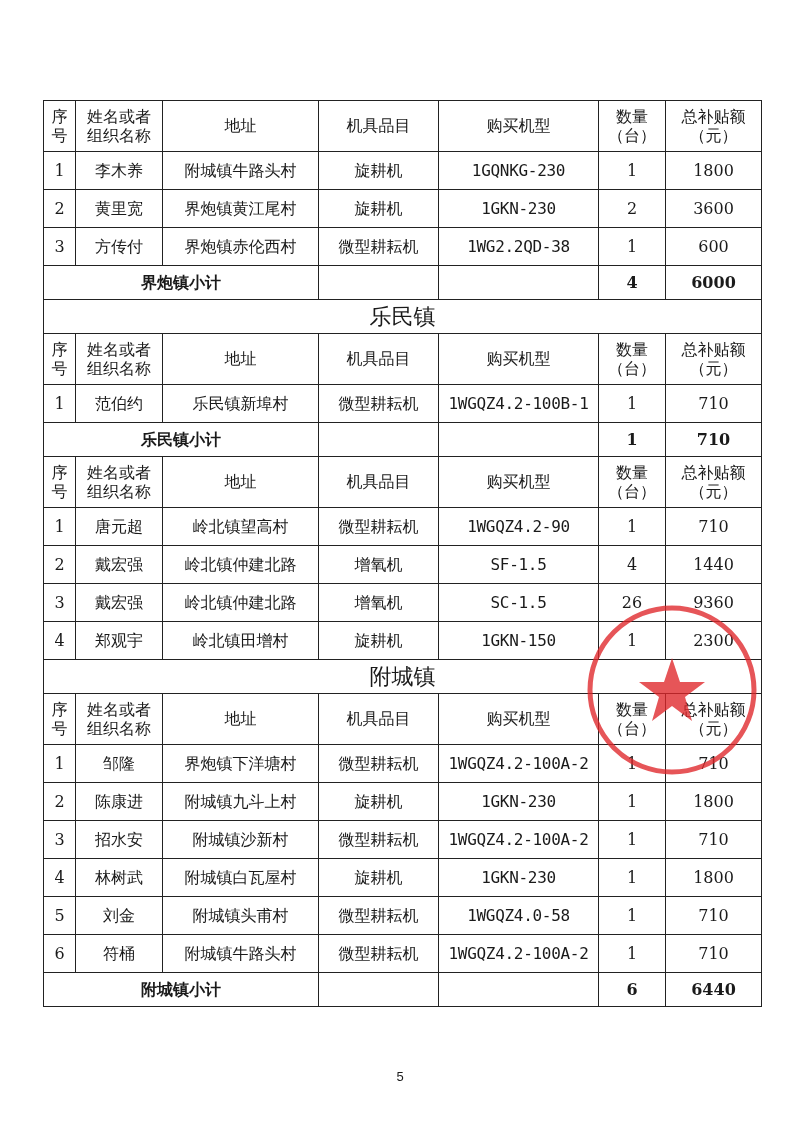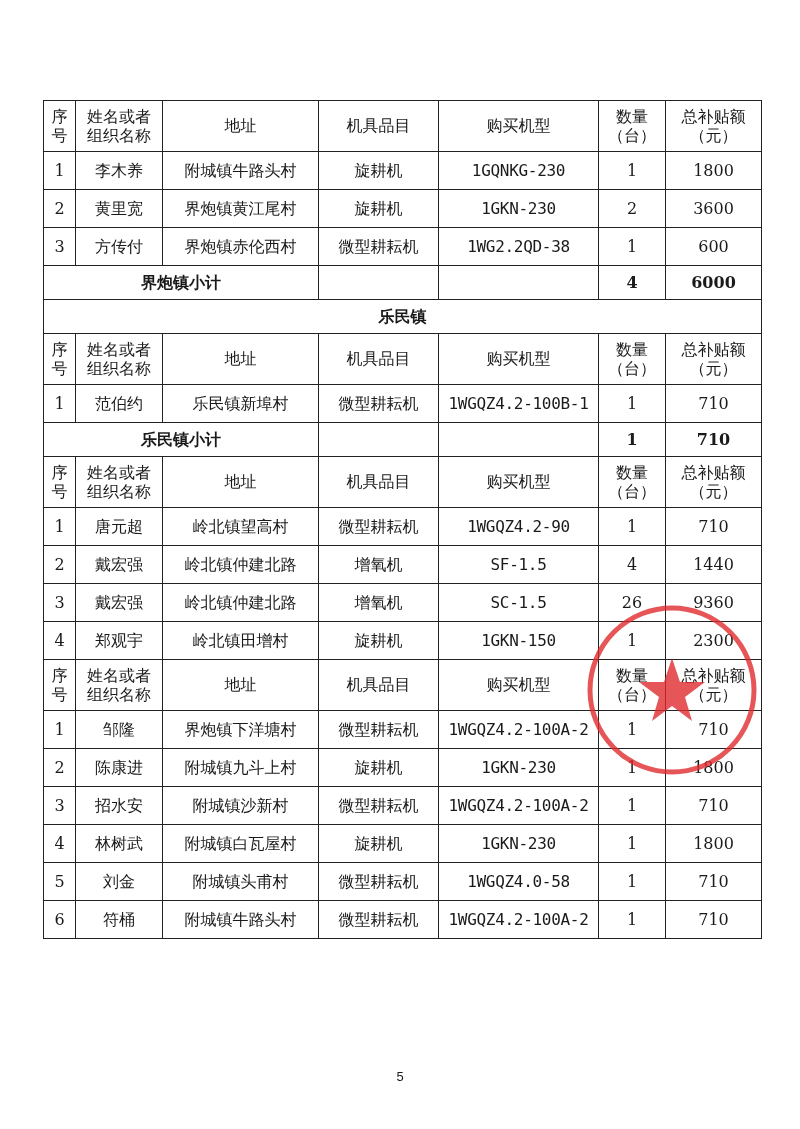--- a/index.html
+++ b/index.html
@@ -10,21 +10,21 @@
   table.sheet td { border:1.4px solid #222; text-align:center; vertical-align:middle;
                    padding:0; font-size:16px; line-height:20px; overflow:hidden; white-space:nowrap; }
   col.c1{width:32px} col.c2{width:87px} col.c3{width:156px} col.c4{width:120px}
   col.c5{width:160px} col.c6{width:67px} col.c7{width:96px}
   tr.hdr td { height:50px; }
   tr.hdr td.two { line-height:19px; font-size:16px; }
   tr.row td { height:37px; }
   tr.sub td { height:33px; font-weight:bold; }
   tr.sub td.sublabel { font-family:"DejaVu Sans","Liberation Sans",sans-serif; font-weight:bold; }
   tr.town td { height:33px; font-family:"DejaVu Sans","Liberation Sans",sans-serif;
-               font-weight:bold; font-size:16px;text-align:center; }
+               font-weight:normal; font-size:22px;text-align:center; }
   td.model { font-family:"DejaVu Sans Mono","Liberation Mono",monospace; font-size:14px; letter-spacing:-0.3px; }
   td.sans { font-family:"DejaVu Sans","Liberation Sans",sans-serif; }
   .page-num { position:absolute; left:0; width:800px; top:1069px; text-align:center;
               font-family:"Liberation Sans",sans-serif; font-size:13px; }
   .seal { position:absolute; left:582px; top:600px; width:180px; height:180px; pointer-events:none; opacity:0.78; }
 </style>
 </head>
 <body>
 
 <table class="sheet">
@@ -147,20 +147,23 @@
       </tr>
       <tr class="row">
         <td>4</td>
         <td class="sans">郑观宇</td>
         <td class="sans">岭北镇田增村</td>
         <td class="sans">旋耕机</td>
         <td class="model">1GKN-150</td>
         <td>1</td>
         <td>2300</td>
       </tr>
+      <tr class="town">
+        <td colspan="7">附城镇</td>
+      </tr>
       <tr class="hdr">
         <td class="two sans"><span>序</span><br><span>号</span></td>
         <td class="two sans"><span>姓名或者</span><br><span>组织名称</span></td>
         <td class="sans"><span>地址</span></td>
         <td class="sans"><span>机具品目</span></td>
         <td class="sans"><span>购买机型</span></td>
         <td class="two sans"><span>数量</span><br><span>（台）</span></td>
         <td class="two sans"><span>总补贴额</span><br><span>（元）</span></td>
       </tr>
       <tr class="row">
@@ -209,20 +212,27 @@
         <td>710</td>
       </tr>
       <tr class="row">
         <td>6</td>
         <td class="sans">符桶</td>
         <td class="sans">附城镇牛路头村</td>
         <td class="sans">微型耕耘机</td>
         <td class="model">1WGQZ4.2-100A-2</td>
         <td>1</td>
         <td>710</td>
+      </tr>
+      <tr class="sub">
+        <td class="sublabel" colspan="3">附城镇小计</td>
+        <td></td>
+        <td></td>
+        <td>6</td>
+        <td>6440</td>
       </tr>
     </tbody>
 </table>
 
 <svg class="seal" viewBox="0 0 180 180">
   <circle cx="90" cy="90" r="82" fill="none" stroke="#e0262a" stroke-width="5"></circle>
   <polygon fill="#e0262a" points="90,58 98,82 123,82 103,97 110,121 90,106 70,121 77,97 57,82 82,82"></polygon>
 </svg>
 
 <div class="page-num">5</div>

